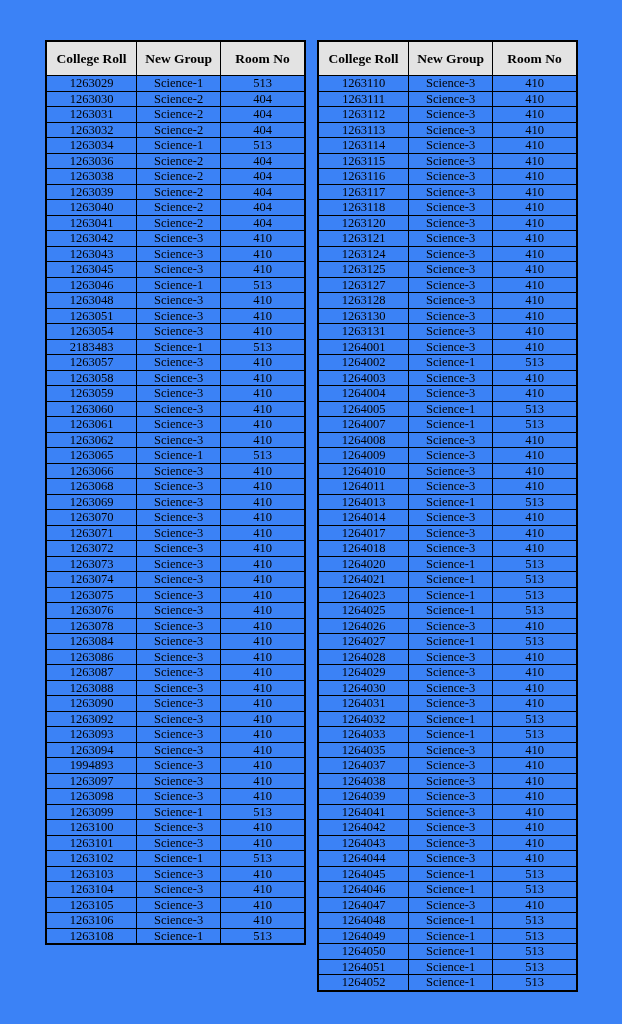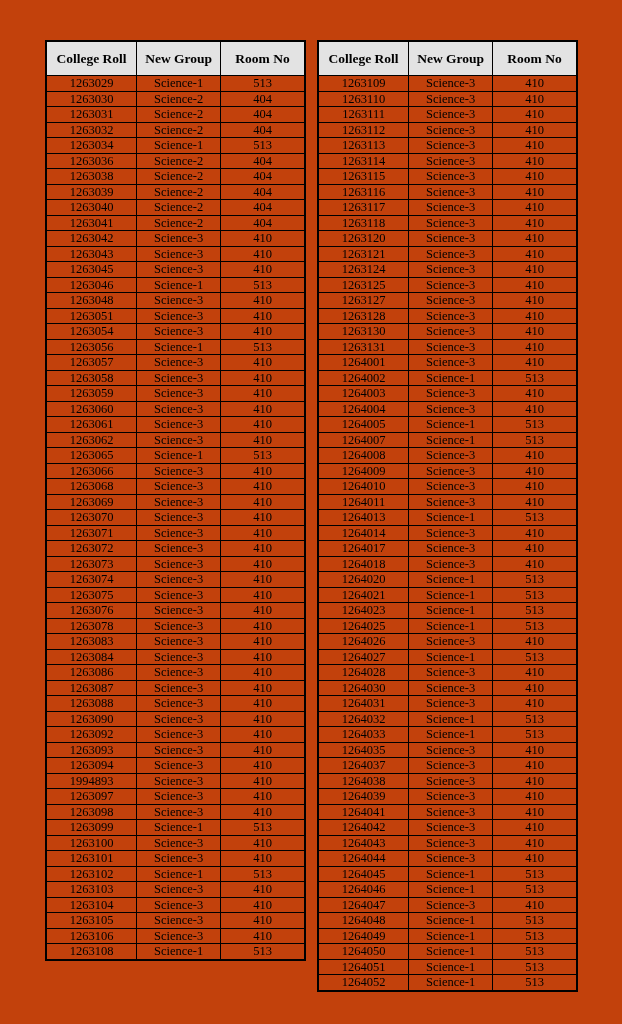--- a/index.html
+++ b/index.html
@@ -11,21 +11,21 @@
     width: 622px;
     height: 1024px;
     position: relative;
     font-family: "Liberation Serif", "DejaVu Serif", serif;
     color: #000000;
     overflow: hidden;
   }
   .page {
     position: absolute;
     inset: 0;
-    background: #c2410c;
+    background: #3b82f6;
   }
   .roll-table {
     position: absolute;
     top: 40px;
     border-collapse: collapse;
     table-layout: fixed;
     width: 261px;
     border: 2px solid #000000;
     font-size: 12.5px;
   }
@@ -151,21 +151,21 @@
           <td>1263051</td>
           <td>Science-3</td>
           <td>410</td>
         </tr>
         <tr>
           <td>1263054</td>
           <td>Science-3</td>
           <td>410</td>
         </tr>
         <tr>
-          <td>1263056</td>
+          <td>2183483</td>
           <td>Science-1</td>
           <td>513</td>
         </tr>
         <tr>
           <td>1263057</td>
           <td>Science-3</td>
           <td>410</td>
         </tr>
         <tr>
           <td>1263058</td>
@@ -242,25 +242,20 @@
           <td>Science-3</td>
           <td>410</td>
         </tr>
         <tr>
           <td>1263076</td>
           <td>Science-3</td>
           <td>410</td>
         </tr>
         <tr>
           <td>1263078</td>
-          <td>Science-3</td>
-          <td>410</td>
-        </tr>
-        <tr>
-          <td>1263083</td>
           <td>Science-3</td>
           <td>410</td>
         </tr>
         <tr>
           <td>1263084</td>
           <td>Science-3</td>
           <td>410</td>
         </tr>
         <tr>
           <td>1263086</td>
@@ -368,25 +363,20 @@
     </colgroup>
     <thead>
         <tr>
           <th>College Roll</th>
           <th>New Group</th>
           <th>Room No</th>
         </tr>
       </thead>
     <tbody>
         <tr>
-          <td>1263109</td>
-          <td>Science-3</td>
-          <td>410</td>
-        </tr>
-        <tr>
           <td>1263110</td>
           <td>Science-3</td>
           <td>410</td>
         </tr>
         <tr>
           <td>1263111</td>
           <td>Science-3</td>
           <td>410</td>
         </tr>
         <tr>
@@ -559,20 +549,25 @@
           <td>Science-3</td>
           <td>410</td>
         </tr>
         <tr>
           <td>1264027</td>
           <td>Science-1</td>
           <td>513</td>
         </tr>
         <tr>
           <td>1264028</td>
+          <td>Science-3</td>
+          <td>410</td>
+        </tr>
+        <tr>
+          <td>1264029</td>
           <td>Science-3</td>
           <td>410</td>
         </tr>
         <tr>
           <td>1264030</td>
           <td>Science-3</td>
           <td>410</td>
         </tr>
         <tr>
           <td>1264031</td>

